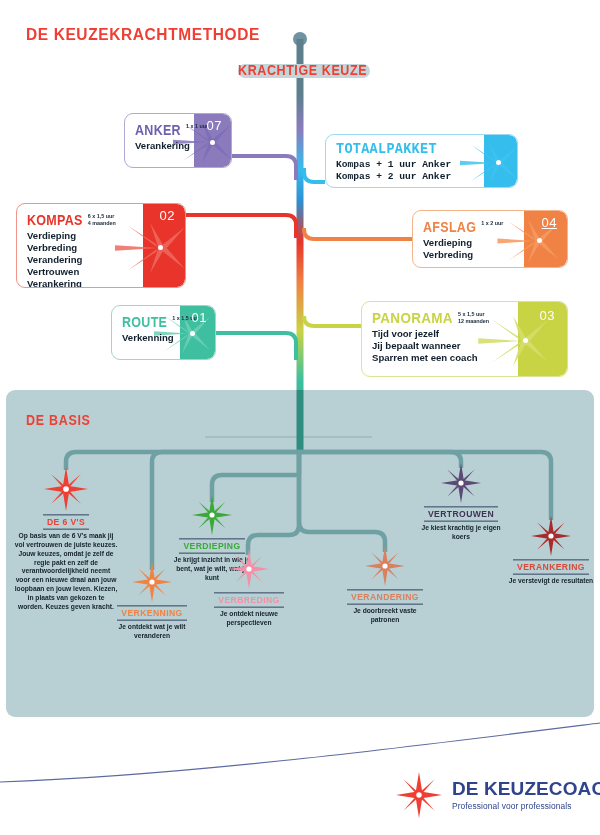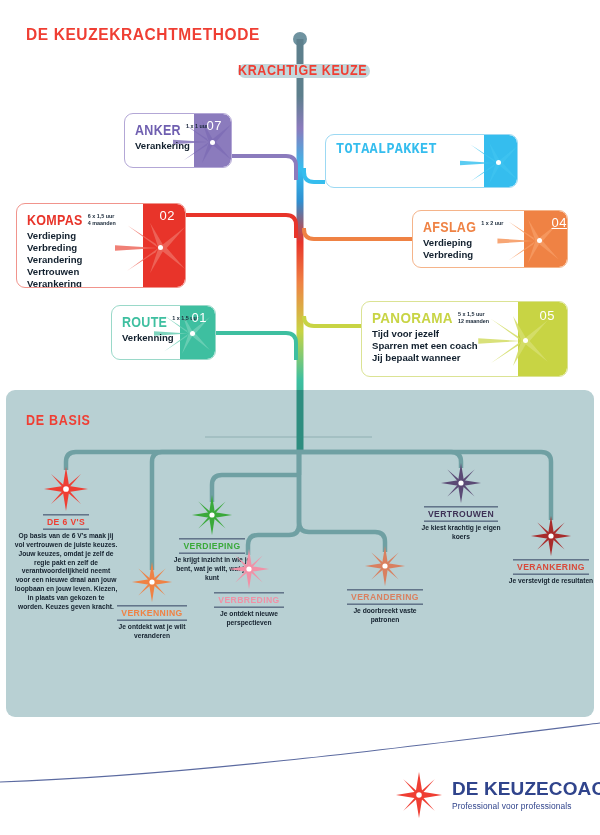--- a/index.html
+++ b/index.html
@@ -221,20 +221,24 @@
         <polygon points="62,36 50,0 70,34"></polygon>
         <polygon points="62,36 50,72 70,38"></polygon>
         <polygon points="62,36 18,4 58,30"></polygon>
         <polygon points="62,36 18,68 58,42"></polygon>
       </g>
     </svg>
     <div class="hole" style="left:170px; top:25px;"></div>
     <div class="badge" style="right:9px;"></div>
     <div class="body" style="padding-top:5px;">
       <span class="cardtitle" style="color:#35bdee; font-size:13.5px;">TOTAALPAKKET</span><span class="duration"></span>
+      <div class="lines">
+        <div>Kompas + 1 uur Anker</div>
+        <div>Kompas + 2 uur Anker</div>
+      </div>
     </div>
   </div>
 
   <div class="tagcard" id="card-kompas" style="left:16px; top:203px; width:170px; height:85px; border-color:#f1948c;">
     <div class="panel" style="width:42px; background:#e8342a; border-top-right-radius:8px; border-bottom-right-radius:8px;"></div>
     <svg class="starburst" style="left:98px; top:18px;" width="70" height="52" viewBox="0 0 100 72">
       <g fill="#ee6a5e" opacity="0.85">
         <polygon points="62,36 100,6 74,36 100,66"></polygon>
         <polygon points="62,36 0,32 0,40"></polygon>
         <polygon points="62,36 50,0 70,34"></polygon>
@@ -264,21 +268,21 @@
       <g fill="#f69a62" opacity="0.88">
         <polygon points="62,36 100,6 74,36 100,66"></polygon>
         <polygon points="62,36 0,32 0,40"></polygon>
         <polygon points="62,36 50,0 70,34"></polygon>
         <polygon points="62,36 50,72 70,38"></polygon>
         <polygon points="62,36 18,4 58,30"></polygon>
         <polygon points="62,36 18,68 58,42"></polygon>
       </g>
     </svg>
     <div class="hole" style="left:124px; top:27px;"></div>
-    <div class="badge" style="right:0;text-decoration:underline;">04</div>
+    <div class="badge" style="right:10px;text-decoration:underline;">04</div>
     <div class="body">
       <span class="cardtitle" style="color:#ef8244;">AFSLAG</span><span class="duration">1 x 2 uur</span>
       <div class="lines">
         <div>Verdieping</div>
         <div>Verbreding</div>
       </div>
     </div>
   </div>
 
   <div class="tagcard" id="card-route" style="left:111px; top:305px; width:105px; height:55px; border-color:#9ad9c9;">
@@ -309,28 +313,28 @@
       <g fill="#d5de6c" opacity="0.9">
         <polygon points="62,36 100,6 74,36 100,66"></polygon>
         <polygon points="62,36 0,32 0,40"></polygon>
         <polygon points="62,36 50,0 70,34"></polygon>
         <polygon points="62,36 50,72 70,38"></polygon>
         <polygon points="62,36 18,4 58,30"></polygon>
         <polygon points="62,36 18,68 58,42"></polygon>
       </g>
     </svg>
     <div class="hole" style="left:161px; top:36px;"></div>
-    <div class="badge" style="right:12px; top:6px;">05</div>
+    <div class="badge" style="right:12px; top:6px;">03</div>
     <div class="body">
       <span class="cardtitle" style="color:#c8d444; font-size:13.5px;">PANORAMA</span><span class="duration">5 x 1,5 uur
 12 maanden</span>
       <div class="lines">
         <div>Tijd voor jezelf</div>
+        <div>Jij bepaalt wanneer</div>
         <div>Sparren met een coach</div>
-        <div>Jij bepaalt wanneer</div>
       </div>
     </div>
   </div>
 
   <div id="pill-krachtige-keuze">
     <span class="pill-label">KRACHTIGE KEUZE</span>
   </div>
 
   <div class="vnode" style="left:6px; top:467px; width:120px;text-align:center;">
     <div class="vstar-wrap">

